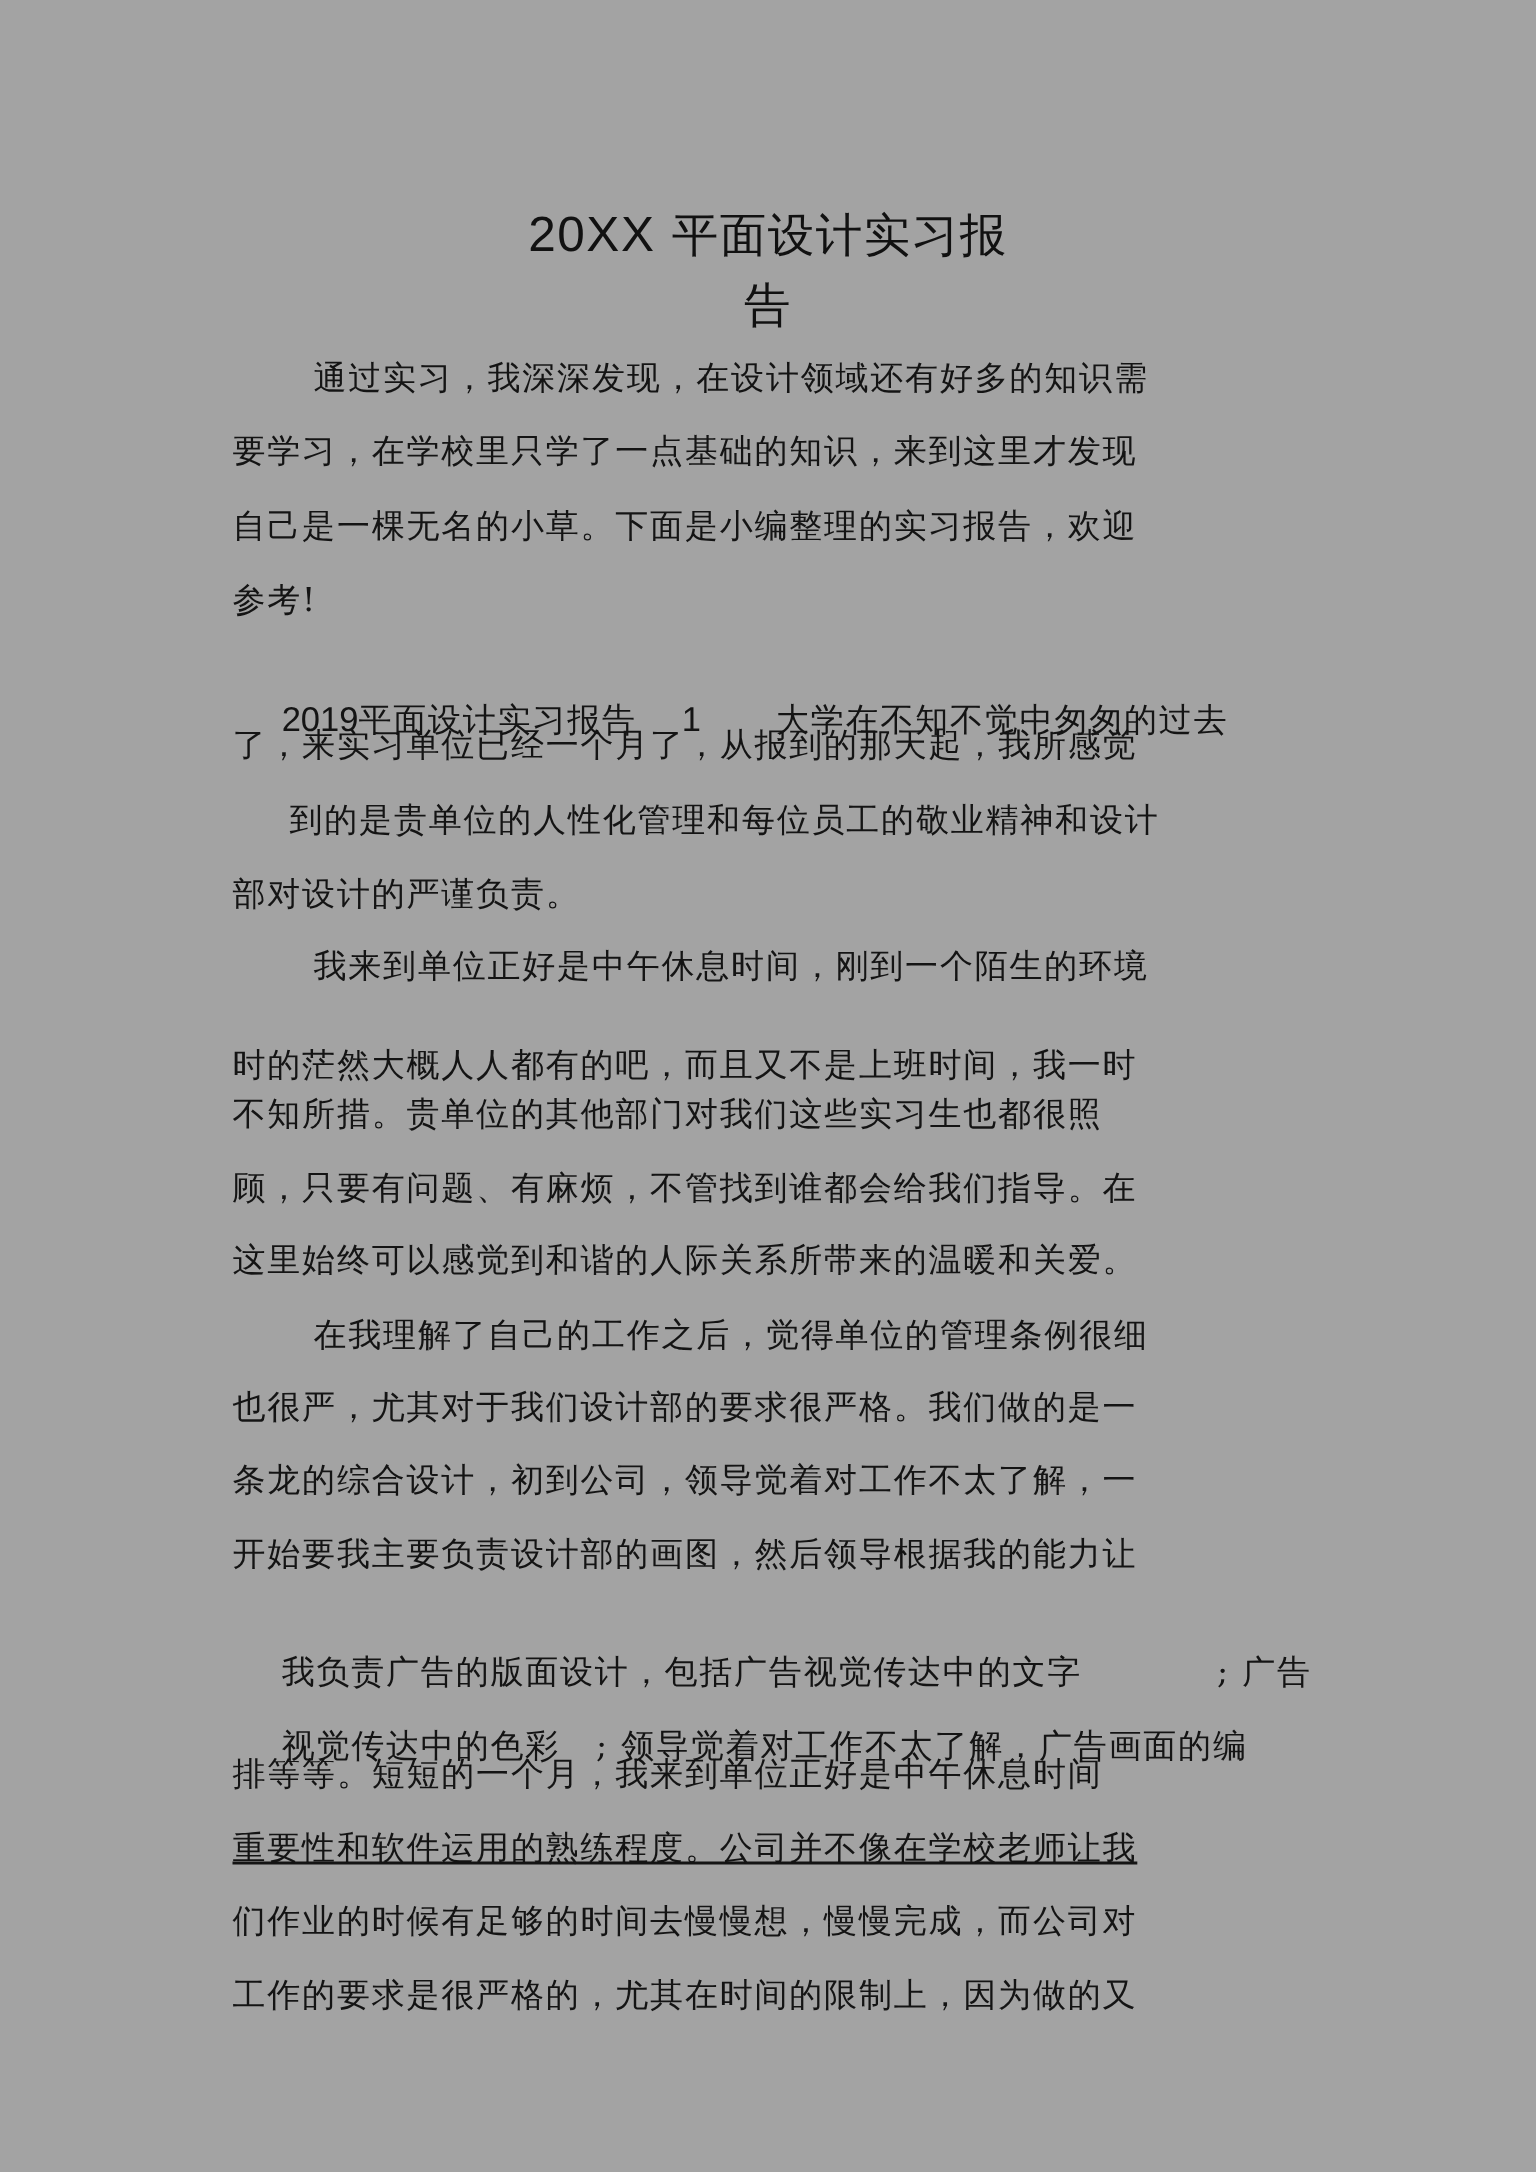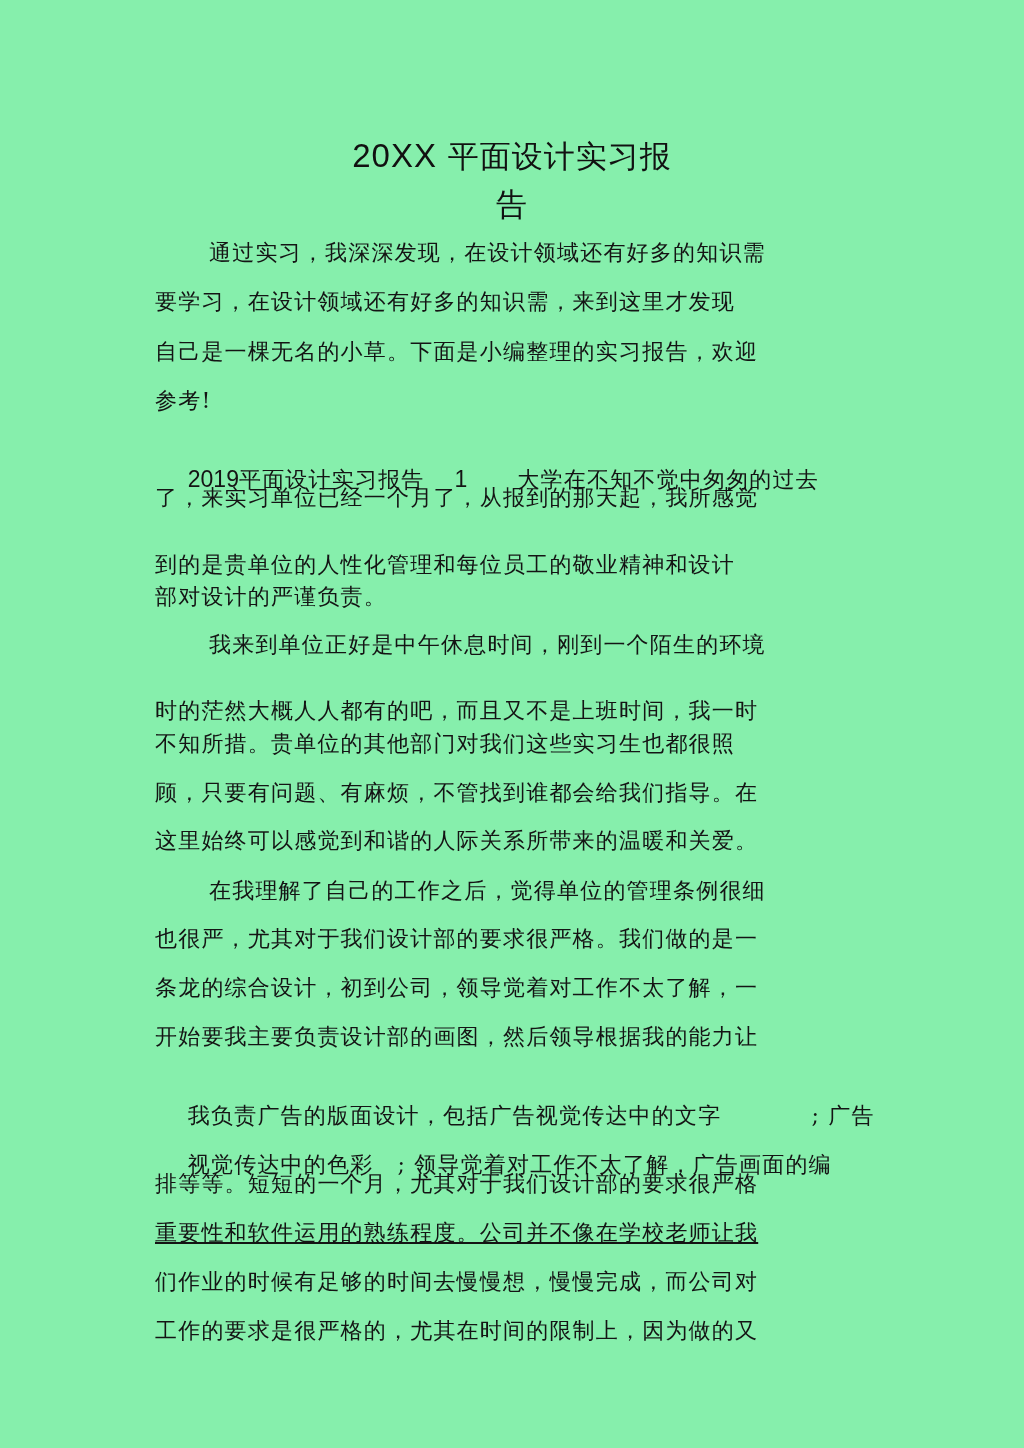--- a/index.html
+++ b/index.html
@@ -1,19 +1,19 @@
 <!DOCTYPE html>
 <html><head>
 <meta charset="utf-8">
 <style>
   html, body { margin: 0; padding: 0; background: #ffffff; }
   body { width: 1024px; height: 1448px; position: relative; overflow: hidden; }
   .page {
     position: absolute; left: 0; top: 0; width: 1024px; height: 1448px;
-    background: #86efac; color: #111111;
+    background: #a3a3a3; color: #111111;
     font-family: "DejaVu Serif", "Liberation Serif", serif;
   }
   .title {
     position: absolute; left: 0; width: 1024px; text-align: center;
     font-family: "DejaVu Sans", "Liberation Sans", sans-serif;
     font-size: 31px; color: #111; line-height: 40px; letter-spacing: 1px;
   }
   .title .num { font-family: "Liberation Sans", "DejaVu Sans", sans-serif; font-size: 33px; }
   .line {
     position: absolute; left: 155px; font-size: 22px; line-height: 30px;
@@ -29,46 +29,46 @@
 
   <div class="title" style="top:136px;">
     <span class="num">20XX</span>
     <span>平面设计实习报</span>
   </div>
   <div class="title" style="top:184px;">
     <span>告</span>
   </div>
 
   <div class="line indent" style="top:238px;">通过实习，我深深发现，在设计领域还有好多的知识需</div>
-  <div class="line" style="top:287px;">要学习，在设计领域还有好多的知识需，来到这里才发现</div>
+  <div class="line" style="top:287px;">要学习，在学校里只学了一点基础的知识，来到这里才发现</div>
   <div class="line" style="top:337px;">自己是一棵无名的小草。下面是小编整理的实习报告，欢迎</div>
   <div class="line" style="top:386px;">参考!</div>
 
   <div class="line" style="top:434px;">
     <span class="latin">2019</span><span>平面设计实习报告</span><span style="display:inline-block;width:30px;"></span><span class="latin">1</span><span style="display:inline-block;width:50px;"></span><span>大学在不知不觉中匆匆的过去</span>
   </div>
 
   <div class="line" style="top:483px;">了，来实习单位已经一个月了，从报到的那天起，我所感觉</div>
-  <div class="line" style="top:550px;">到的是贵单位的人性化管理和每位员工的敬业精神和设计</div>
+  <div class="line" style="top:533px;margin-left:38px;">到的是贵单位的人性化管理和每位员工的敬业精神和设计</div>
   <div class="line" style="top:582px;">部对设计的严谨负责。</div>
 
   <div class="line indent" style="top:630px;">我来到单位正好是中午休息时间，刚到一个陌生的环境</div>
   <div class="line" style="top:696px;">时的茫然大概人人都有的吧，而且又不是上班时间，我一时</div>
   <div class="line" style="top:729px;">不知所措。贵单位的其他部门对我们这些实习生也都很照</div>
   <div class="line" style="top:778px;">顾，只要有问题、有麻烦，不管找到谁都会给我们指导。在</div>
   <div class="line indent" style="top:876px;">在我理解了自己的工作之后，觉得单位的管理条例很细</div>
 
   <div class="line" style="top:826px;">这里始终可以感觉到和谐的人际关系所带来的温暖和关爱。</div>
   <div class="line" style="top:924px;">也很严，尤其对于我们设计部的要求很严格。我们做的是一</div>
   <div class="line" style="top:973px;">条龙的综合设计，初到公司，领导觉着对工作不太了解，一</div>
   <div class="line" style="top:1022px;">开始要我主要负责设计部的画图，然后领导根据我的能力让</div>
   <div class="line" style="top:1071px;">
     <span>我负责广告的版面设计，包括广告视觉传达中的文字</span><span style="display:inline-block;width:90px;"></span><span>; 广告</span>
   </div>
   <div class="line" style="top:1120px;">
     <span>视觉传达中的色彩</span><span style="display:inline-block;width:24px;"></span><span>; 领导觉着对工作不太了解，广告画面的编</span>
   </div>
-  <div class="line" style="top:1169px;">排等等。短短的一个月，尤其对于我们设计部的要求很严格</div>
+  <div class="line" style="top:1169px;">排等等。短短的一个月，我来到单位正好是中午休息时间</div>
   <div class="line" style="top:1218px;text-decoration:underline;">重要性和软件运用的熟练程度。公司并不像在学校老师让我</div>
   <div class="line" style="top:1267px;">们作业的时候有足够的时间去慢慢想，慢慢完成，而公司对</div>
   <div class="line" style="top:1316px;">工作的要求是很严格的，尤其在时间的限制上，因为做的又</div>
 
 </div>
 
 </body></html>

